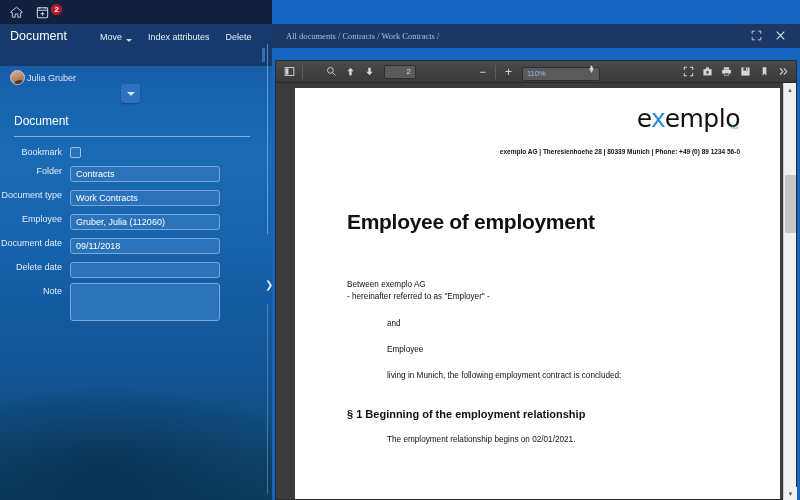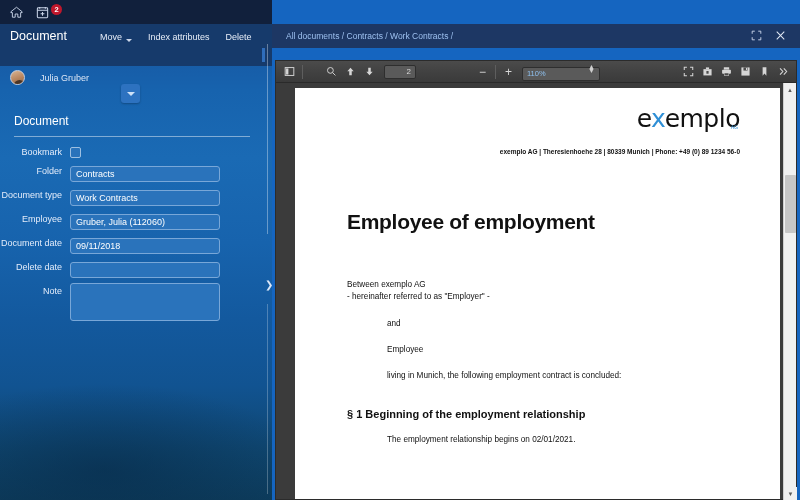--- a/index.html
+++ b/index.html
@@ -80,21 +80,21 @@
     display: flex; align-items: center; gap: 16px;
     padding-top: 8px; font-size: 9px; color: #e6edf8;
   }
   .doc-actions span.act { cursor: pointer; display:flex; align-items:flex-end; gap:4px; }
   .act .chev {
     width:0;height:0;border-left:3px solid transparent;border-right:3px solid transparent;
     border-top:3.5px solid #cdd8ea;
   }
   .owner {
     position: absolute; left: 10px; top: 46px;
-    display: flex; align-items: center; gap: 15px;
+    display: flex; align-items: center; gap: 2px;
     color: #dbe5f5; font-size: 9px;
   }
   .hdr-accent { position:absolute; left:262px; top:24px; width:3px; height:14px; background:#2f6dbb; }
 
   .collapse-btn {
     position: absolute; left: 121px; top: 60px; width: 19px; height: 19px;
     background: #2d72c0; border-radius: 3px;
     display:flex; align-items:center; justify-content:center; cursor:pointer;
     box-shadow: 0 1px 2px rgba(0,0,0,.25);
   }
@@ -150,21 +150,21 @@
 
   
   .rightwrap {
     position: absolute; left: 272px; top: 0; width: 528px; height: 500px;
     background: #1565c0;
   }
   .breadcrumbbar {
     position: absolute; left: 0; top: 24px; width: 528px; height: 24px;
     background: #1d3764; display: flex; align-items: center;
   }
-  .crumbs { color: #9dc0ef; font-size: 8.5px; padding-left: 14px; flex: 1; }
+  .crumbs { color: #9dc0ef; font-size: 8.5px; padding-left: 14px; flex: 1; font-family: Liberation Serif, serif; }
   .crumbs a { color:#9dc0ef; text-decoration:none; cursor:pointer; }
   .bc-actions { display:flex; align-items:center; gap: 13px; padding-right: 14px; }
 
   .viewer {
     position: absolute; left: 3px; top: 60px; width: 522px; height: 440px;
     background: #3b3b3b; border: 1px solid #2b2b2b;
   }
   .pdftoolbar {
     position: absolute; left:0; top:0; width: 520px; height: 22px;
     background: linear-gradient(180deg,#4b4b4b 0%,#424242 48%,#3a3a3a 100%);

